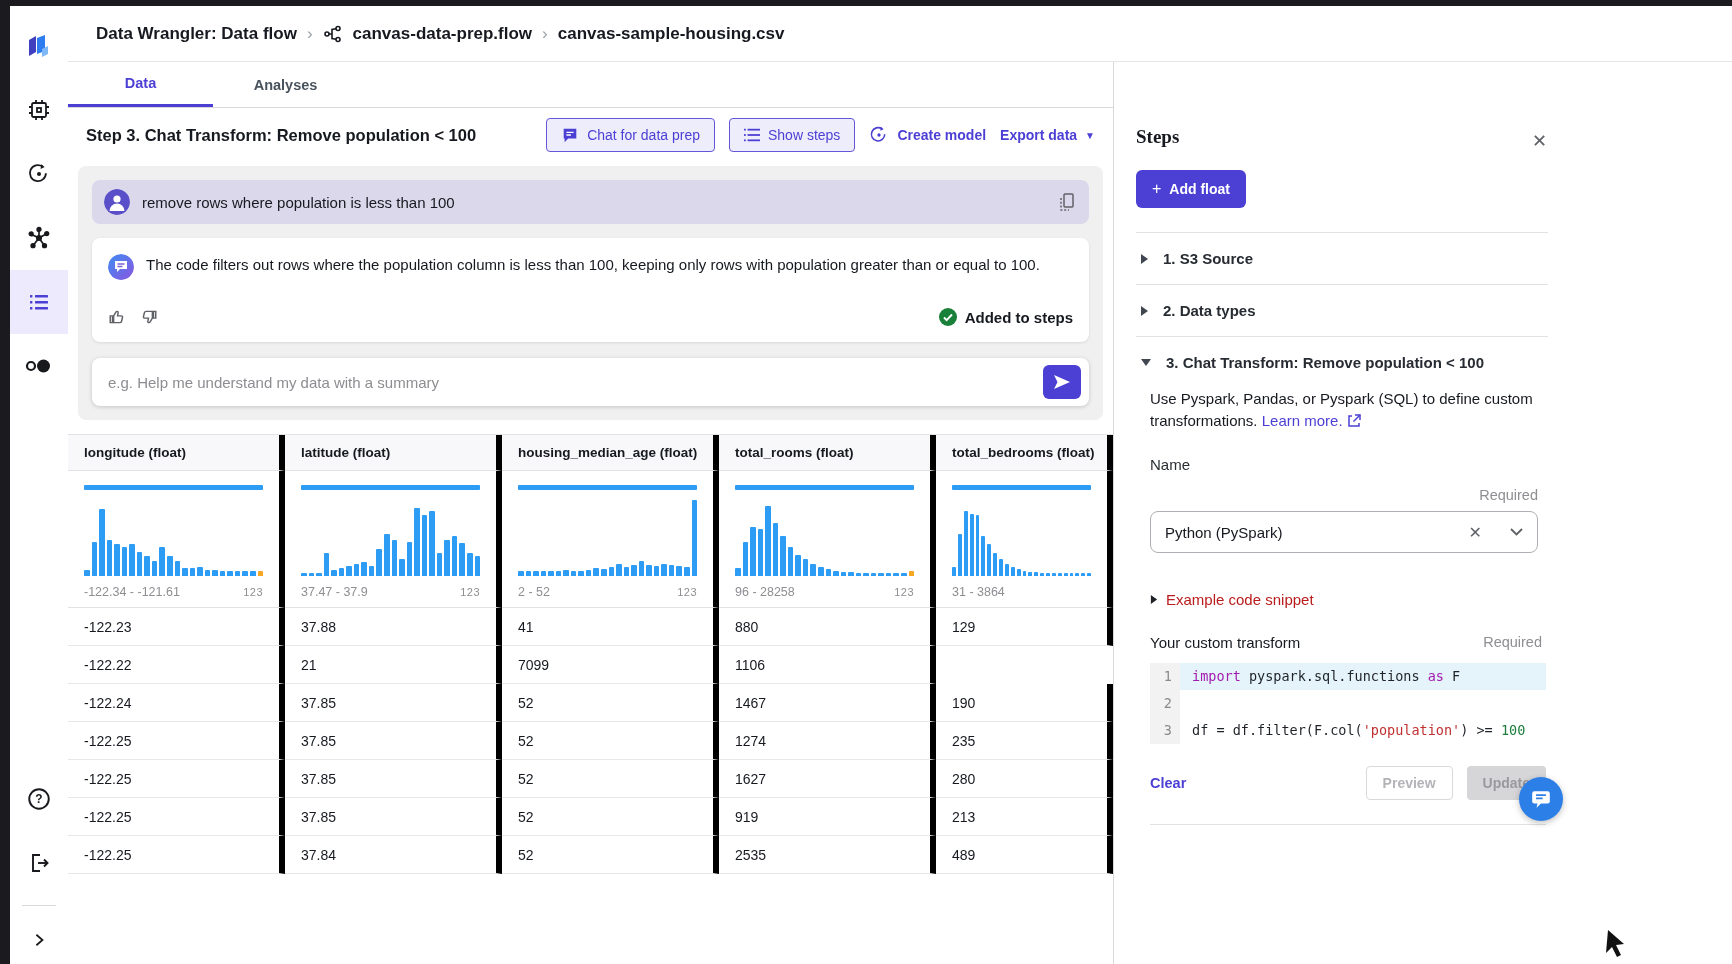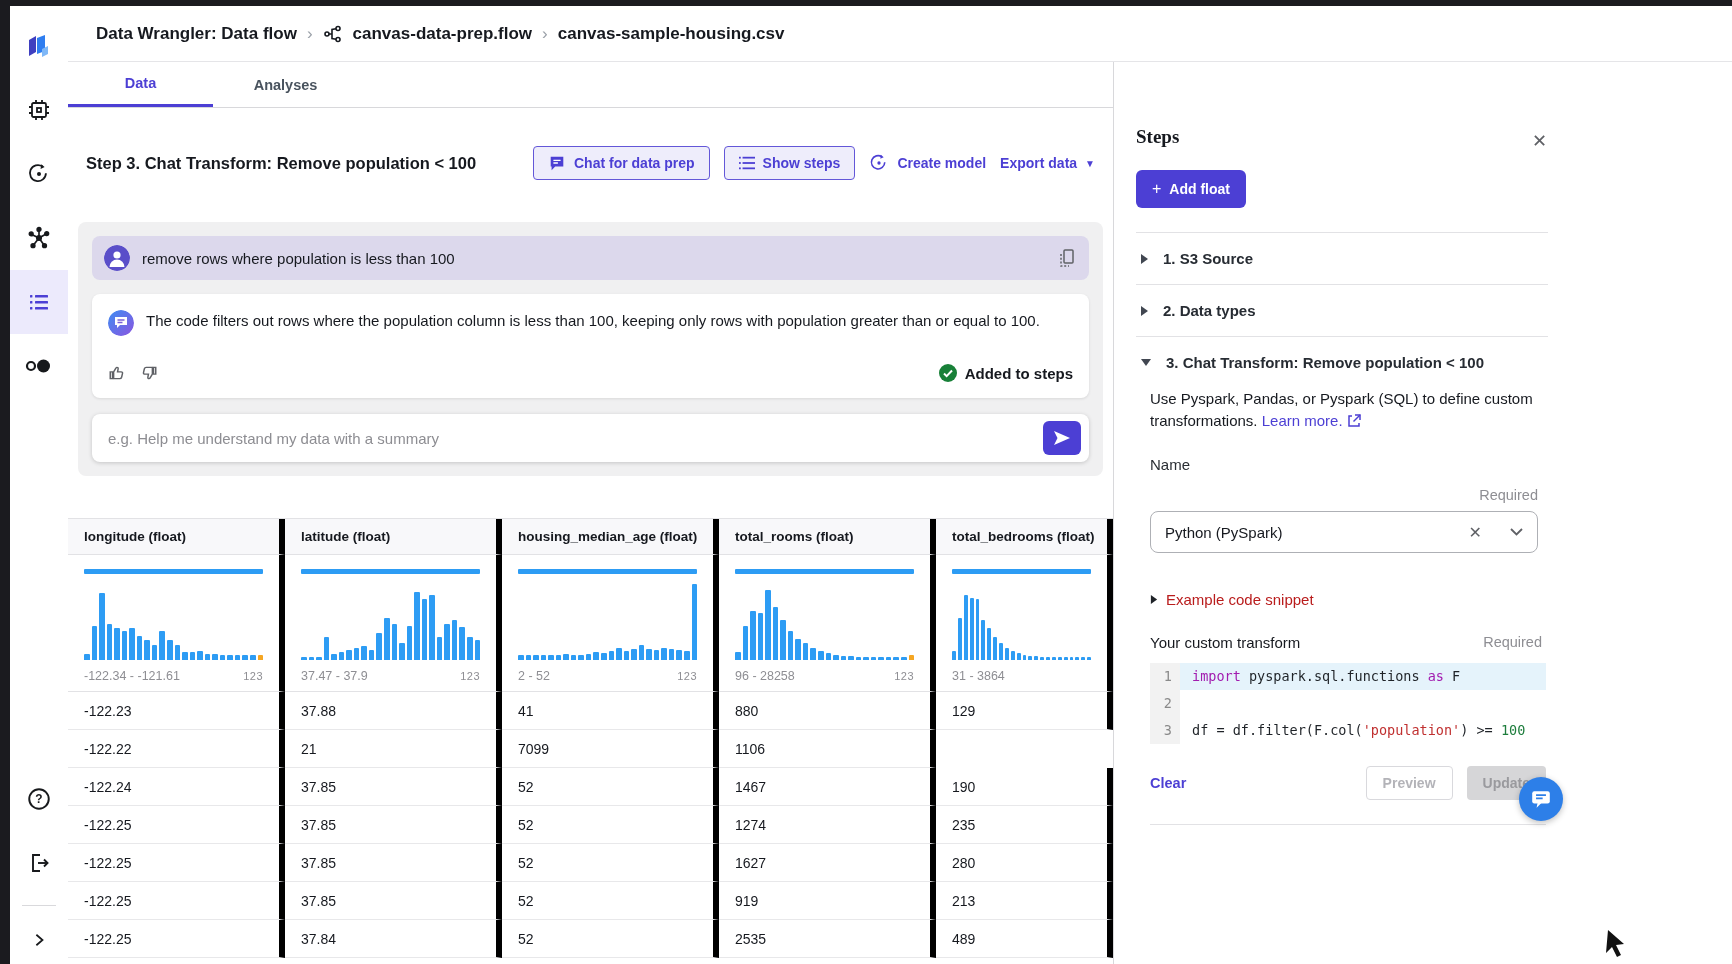--- a/index.html
+++ b/index.html
@@ -24,31 +24,31 @@
 
   .breadcrumb-bar { height:56px; flex:none; border-bottom:1px solid #e5e5e8;
     display:flex; align-items:center; padding-left:28px; gap:10px; font-size:17px; }
   .crumb { font-weight:600; color:#16191f; }
   .crumb.bold { font-weight:700; }
   .crumb-sep { color:#9aa0a8; font-size:17px; }
 
   .body-row { flex:1; display:flex; min-height:0; }
 
   
-  .left-pane { width:1045px; flex:none; display:flex; flex-direction:column; min-height:0;gap:28px; }
+  .left-pane { width:1045px; flex:none; display:flex; flex-direction:column; min-height:0; }
   .tabs { height:46px; flex:none; border-bottom:1px solid #d8d8db; display:flex; }
   .tab { width:145px; display:flex; align-items:center; justify-content:center;
          font-size:14.5px; font-weight:700; color:#49535e; cursor:pointer; }
   .tab.active { color:#4C3FD4; border-bottom:3px solid #4C3FD4; }
 
   .step-header { height:54px; flex:none; display:flex; align-items:center; padding:0 18px; gap:14px; }
   .step-title { font-size:16.5px; font-weight:700; flex:1; }
   .btn-soft { display:flex; align-items:center; gap:8px; height:34px; padding:0 14px;
     background:#eeedfb; border:1px solid #6357d8; border-radius:4px;
-    color:#4C3FD4; font-size:14px; font-weight:700; cursor:pointer; }
+    color:#4C3FD4; font-size:14px; font-weight:400; cursor:pointer; }
   .btn-ghost { display:flex; align-items:center; gap:8px; color:#4C3FD4;
     font-size:14px; font-weight:700; cursor:pointer; background:none; border:none; }
   .caret-down-sm { font-size:10px; color:#4C3FD4; }
 
   
   .chat-zone { margin:4px 10px 14px 10px; background:#f0f0f1; border-radius:8px; padding:14px; }
   .user-msg { background:#dcd8ec; border-radius:8px; height:44px; display:flex; align-items:center;
     padding:0 12px; gap:12px; font-size:15px; }
   .avatar { width:26px; height:26px; border-radius:50%; flex:none; overflow:hidden; }
   .copy-btn { margin-left:auto; cursor:pointer; display:flex; }

